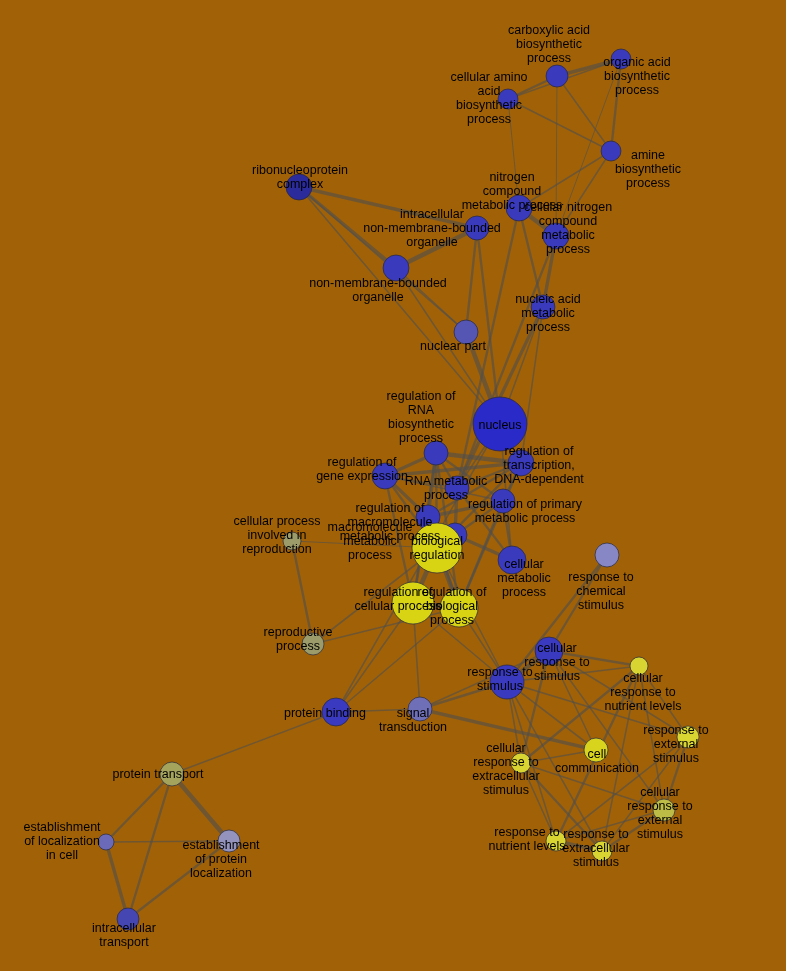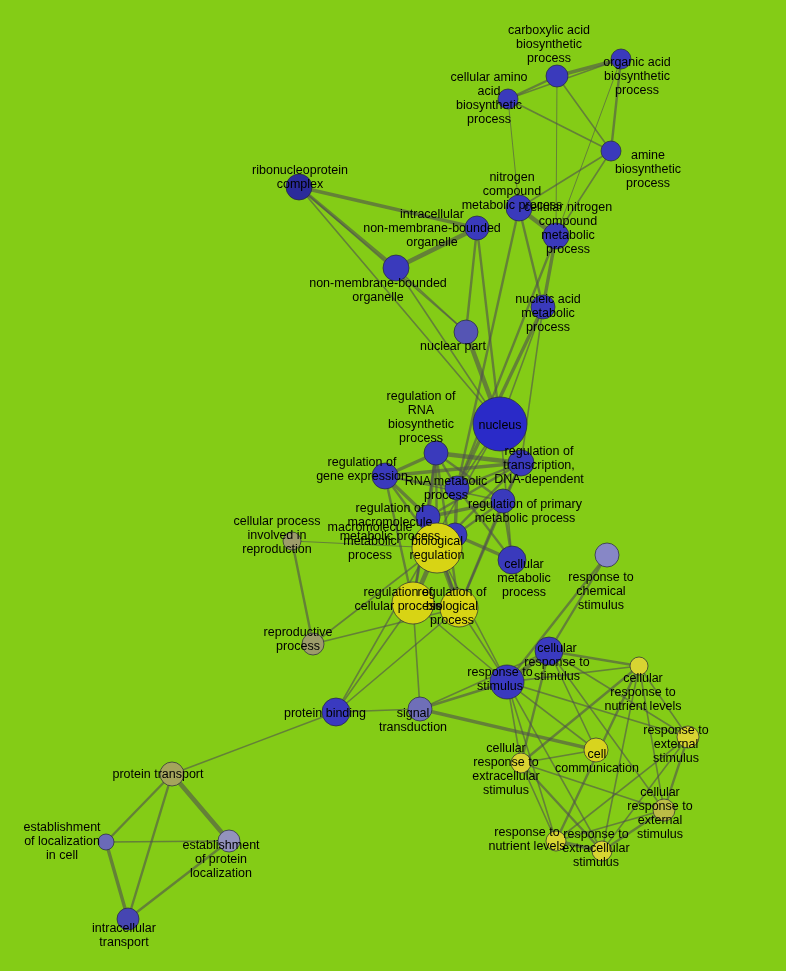--- a/index.html
+++ b/index.html
@@ -1,16 +1,16 @@
 <!DOCTYPE html>
 <html><head>
 <meta charset="utf-8">
 <style>
   html,body{margin:0;padding:0;background:#ffffff;}
-  .canvas-wrap{position:relative;width:786px;height:971px;background:#84cc16;overflow:hidden;}
+  .canvas-wrap{position:relative;width:786px;height:971px;background:#a16207;overflow:hidden;}
   svg{display:block;width:786px;height:971px;}
   .graph-label{font-family:"Liberation Sans",sans-serif;font-size:12.5px;fill:#000000;}
   .graph-node{cursor:pointer;}
 </style>
 </head>
 <body>
 
 <div class="canvas-wrap">
   <svg id="graph" xmlns="http://www.w3.org/2000/svg" viewBox="0 0 786 971">
       <line x1="557" y1="76" x2="621" y2="59" stroke="#4f4f4f" stroke-opacity="0.6" stroke-width="3.4" stroke-linecap="round"></line>

